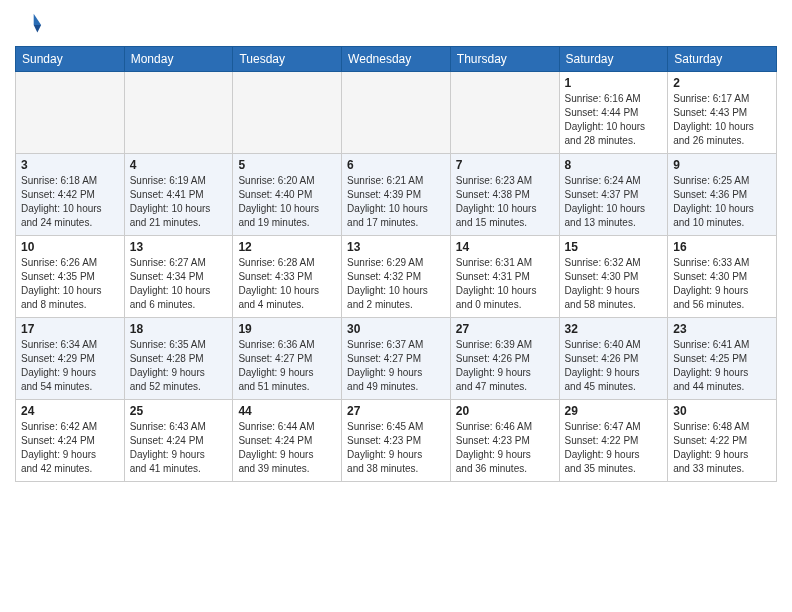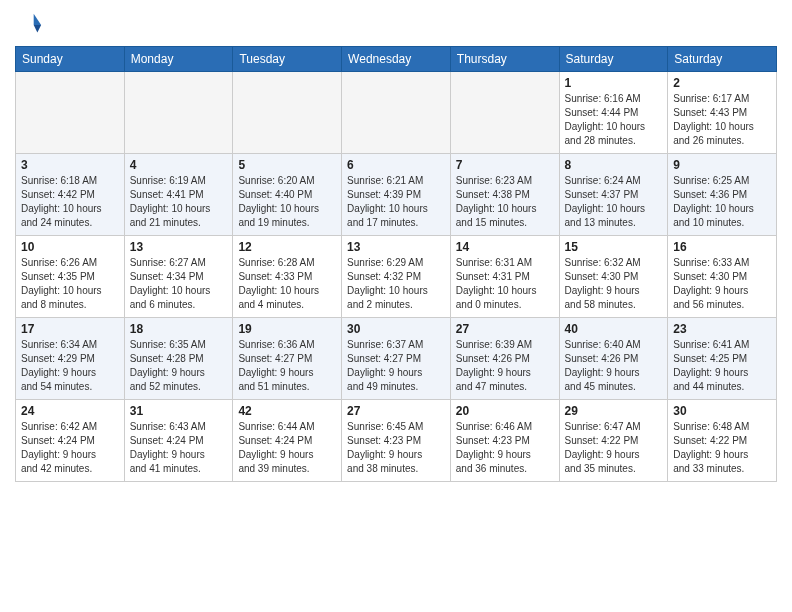--- a/index.html
+++ b/index.html
@@ -215,39 +215,39 @@
           </td>
           <td class="alt-row">
             <span class="day-number">30</span>
             <div class="day-info">Sunrise: 6:37 AM<br>Sunset: 4:27 PM<br>Daylight: 9 hours<br>and 49 minutes.</div>
           </td>
           <td class="alt-row">
             <span class="day-number">27</span>
             <div class="day-info">Sunrise: 6:39 AM<br>Sunset: 4:26 PM<br>Daylight: 9 hours<br>and 47 minutes.</div>
           </td>
           <td class="alt-row">
-            <span class="day-number">40</span>
+            <span class="day-number">32</span>
             <div class="day-info">Sunrise: 6:40 AM<br>Sunset: 4:26 PM<br>Daylight: 9 hours<br>and 45 minutes.</div>
           </td>
           <td class="alt-row">
             <span class="day-number">23</span>
             <div class="day-info">Sunrise: 6:41 AM<br>Sunset: 4:25 PM<br>Daylight: 9 hours<br>and 44 minutes.</div>
           </td>
         </tr>
         <tr>
           <td>
             <span class="day-number">24</span>
             <div class="day-info">Sunrise: 6:42 AM<br>Sunset: 4:24 PM<br>Daylight: 9 hours<br>and 42 minutes.</div>
           </td>
           <td>
-            <span class="day-number">31</span>
+            <span class="day-number">25</span>
             <div class="day-info">Sunrise: 6:43 AM<br>Sunset: 4:24 PM<br>Daylight: 9 hours<br>and 41 minutes.</div>
           </td>
           <td>
-            <span class="day-number">42</span>
+            <span class="day-number">44</span>
             <div class="day-info">Sunrise: 6:44 AM<br>Sunset: 4:24 PM<br>Daylight: 9 hours<br>and 39 minutes.</div>
           </td>
           <td>
             <span class="day-number">27</span>
             <div class="day-info">Sunrise: 6:45 AM<br>Sunset: 4:23 PM<br>Daylight: 9 hours<br>and 38 minutes.</div>
           </td>
           <td>
             <span class="day-number">20</span>
             <div class="day-info">Sunrise: 6:46 AM<br>Sunset: 4:23 PM<br>Daylight: 9 hours<br>and 36 minutes.</div>
           </td>

